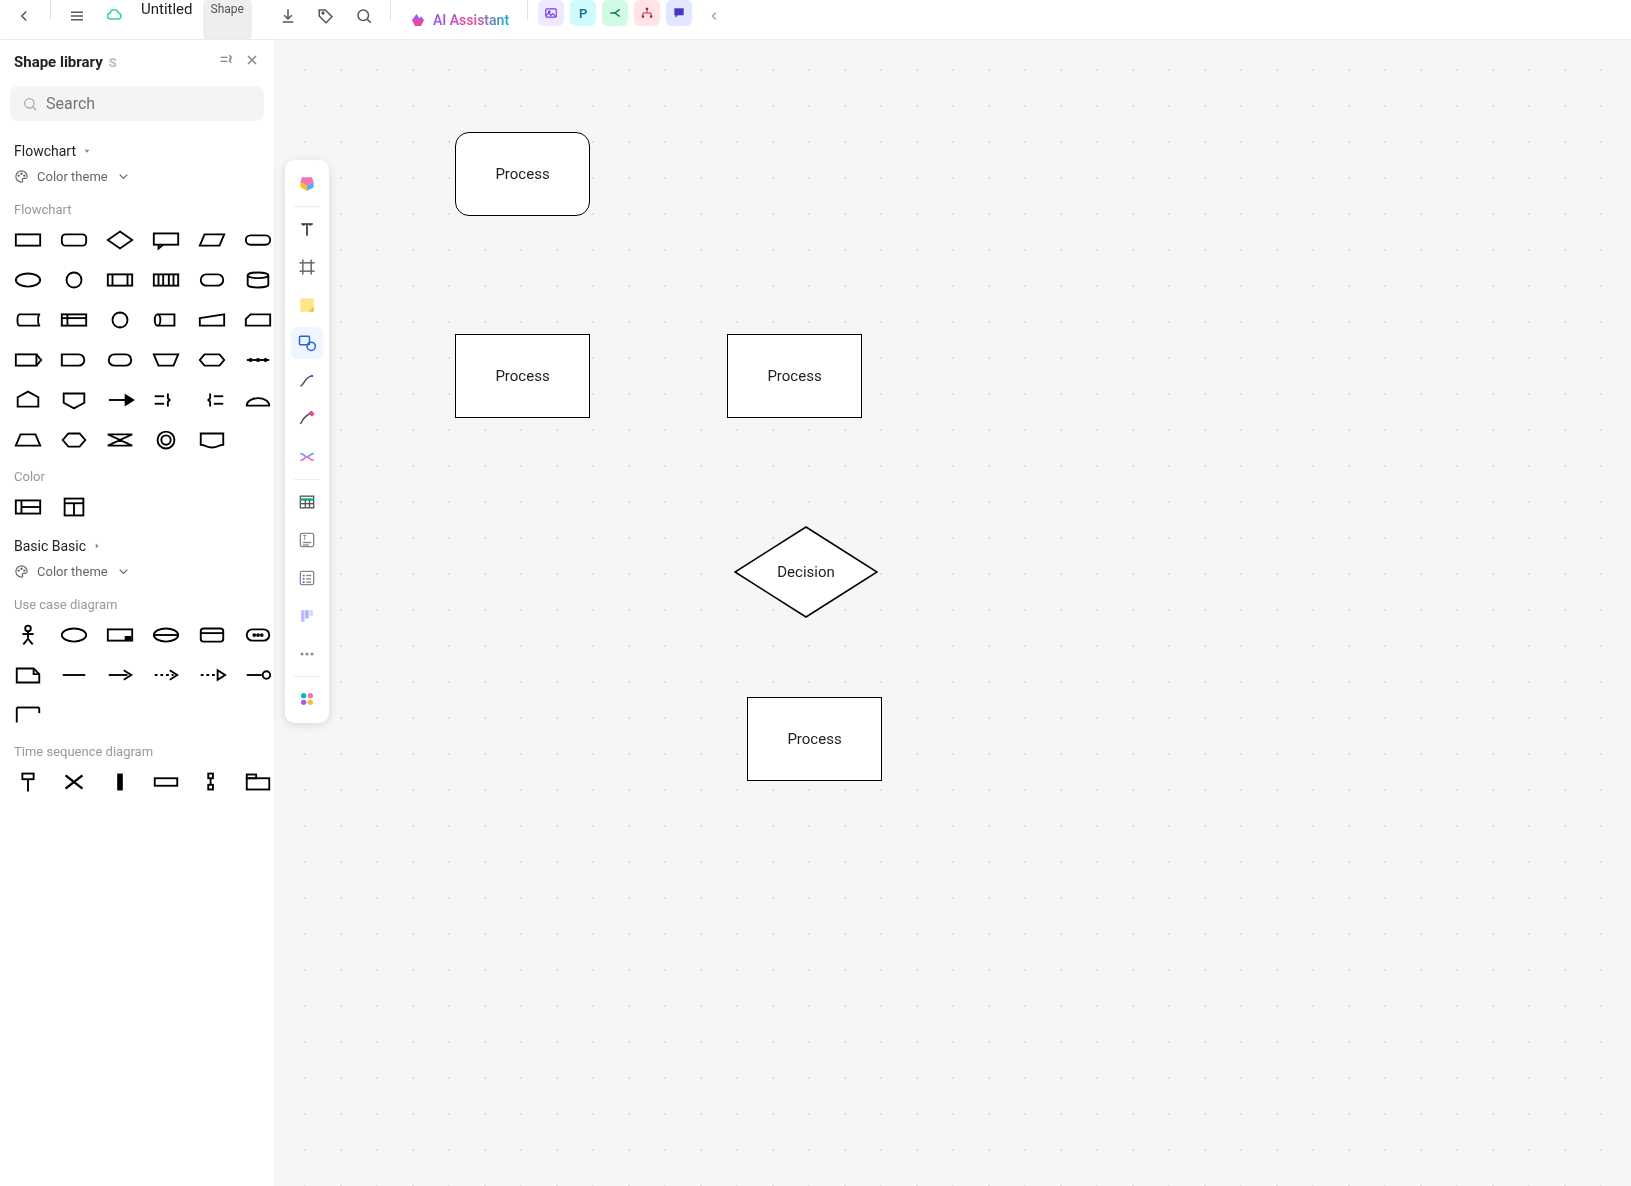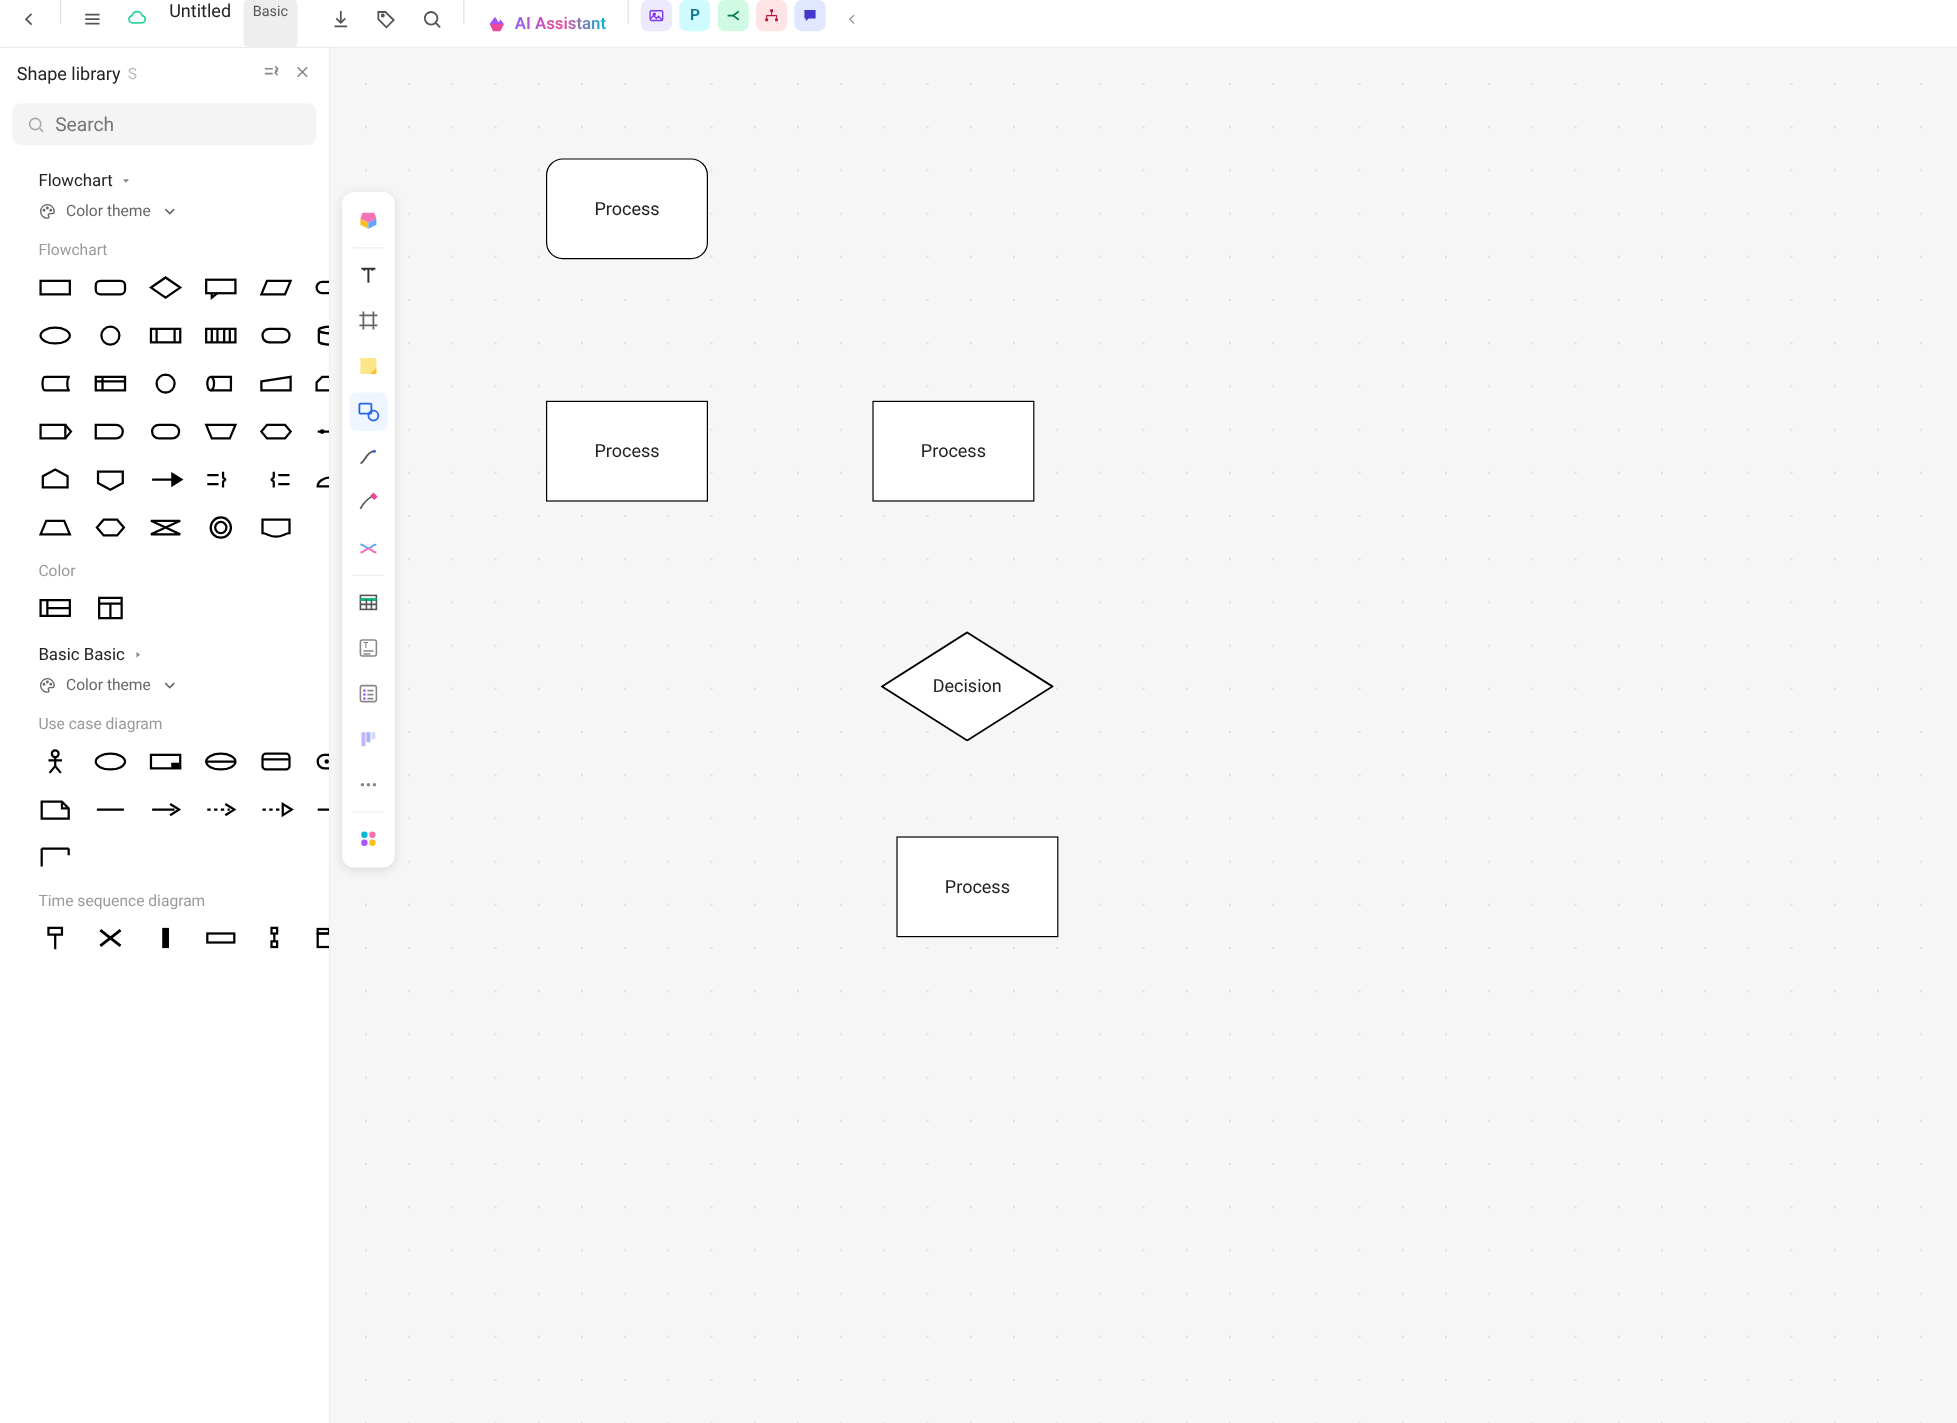--- a/index.html
+++ b/index.html
@@ -16,31 +16,31 @@
   .ai-text { font-weight: 600; background: linear-gradient(90deg, #8b5cf6, #ec4899, #06b6d4); -webkit-background-clip: text; background-clip: text; color: transparent; }
   .tool-chip { width: 26px; height: 26px; border-radius: 6px; display: inline-flex; align-items: center; justify-content: center; font-size: 13px; font-weight: 600; cursor: pointer; }
   .chip-img   { background: #ede9fe; color: #6d28d9; }
   .chip-p     { background: #cffafe; color: #0e7490; }
   .chip-c     { background: #d1fae5; color: #047857; }
   .chip-h     { background: #ffe4e6; color: #be123c; }
   .chip-chat  { background: #e0e7ff; color: #4338ca; }
 
   
   .shape-panel { position: absolute; left: 0; top: 40px; bottom: 0; width: 275px; background: #fff; border-right: 1px solid #eee; box-shadow: 2px 0 6px rgba(0,0,0,.03); display: flex; flex-direction: column; }
-  .panel-header { display: flex; align-items: center; justify-content: space-between; padding: 12px 14px 8px; }
+  .panel-header { display: flex; align-items: center; justify-content: space-between; padding: 12px 14px 8px; font-weight: bold; }
   .panel-title { font-size: 15px; color: #222; display: flex; align-items: center; gap: 6px; }
   .panel-title .shortcut { color: #bbb; font-size: 13px; }
   .panel-header-icons { display: flex; align-items: center; gap: 10px; color: #888; }
   .panel-header-icons svg { width: 16px; height: 16px; cursor: pointer; }
 
   .search-wrap { margin: 6px 10px; display: flex; align-items: center; gap: 8px; background: #f4f4f5; border-radius: 8px; padding: 8px 12px; }
   .search-wrap input { flex: 1; border: none; background: transparent; font-size: 16px; color: #666; outline: none; }
   .search-wrap svg { width: 16px; height: 16px; color: #aaa; }
 
-  .panel-scroll { flex: 1; overflow-y: auto; padding: 6px 28px 20px; }
+  .panel-scroll { flex: 1; overflow-y: auto; padding: 6px 10px 20px; }
   .section-title { display: flex; align-items: center; gap: 6px; font-size: 14px; color: #222; padding: 10px 4px 6px; cursor: pointer; }
   .section-title svg.caret { width: 10px; height: 10px; color: #888; }
   .color-theme-row { display: flex; align-items: center; gap: 8px; color: #666; font-size: 13px; padding: 4px 4px 10px; cursor: pointer; }
   .color-theme-row svg { width: 15px; height: 15px; }
   .subhead { font-size: 13px; color: #999; padding: 8px 4px 6px; }
 
   .shape-grid { display: grid; grid-template-columns: repeat(6, 1fr); gap: 10px 10px; padding: 2px 0 6px; }
   .shape-cell { width: 36px; height: 30px; display: flex; align-items: center; justify-content: center; cursor: grab; }
   .shape-cell svg { width: 30px; height: 24px; color: #000; }
 
@@ -86,21 +86,21 @@
         <line x1="4" y1="12" x2="20" y2="12"></line>
         <line x1="4" y1="17" x2="20" y2="17"></line>
       </svg>
   </div>
   <div class="icon-btn">
     <svg viewBox="0 0 24 24" width="18" height="18" fill="none" stroke="#34d399" stroke-width="2">
         <path d="M6 16c-2 0-4-1.5-4-4 0-2 1.5-3.5 3.5-4C6 5 8 3.5 11 3.5c3 0 5 2 5.5 4.5 2 .3 3.5 2 3.5 4 0 2.2-1.8 4-4 4H6z"></path>
       </svg>
   </div>
   <span class="doc-title">Untitled</span>
-  <span class="badge-free">Basic</span>
+  <span class="badge-free">Shape</span>
   <div style="width:8px"></div>
   <div class="icon-btn">
     <svg viewBox="0 0 24 24" width="18" height="18" fill="none" stroke="currentColor" stroke-width="2">
         <path d="M12 3v12"></path>
         <polyline points="7 11 12 16 17 11"></polyline>
         <path d="M5 20h14"></path>
       </svg>
   </div>
   <div class="icon-btn">
     <svg viewBox="0 0 24 24" width="18" height="18" fill="none" stroke="currentColor" stroke-width="2">

